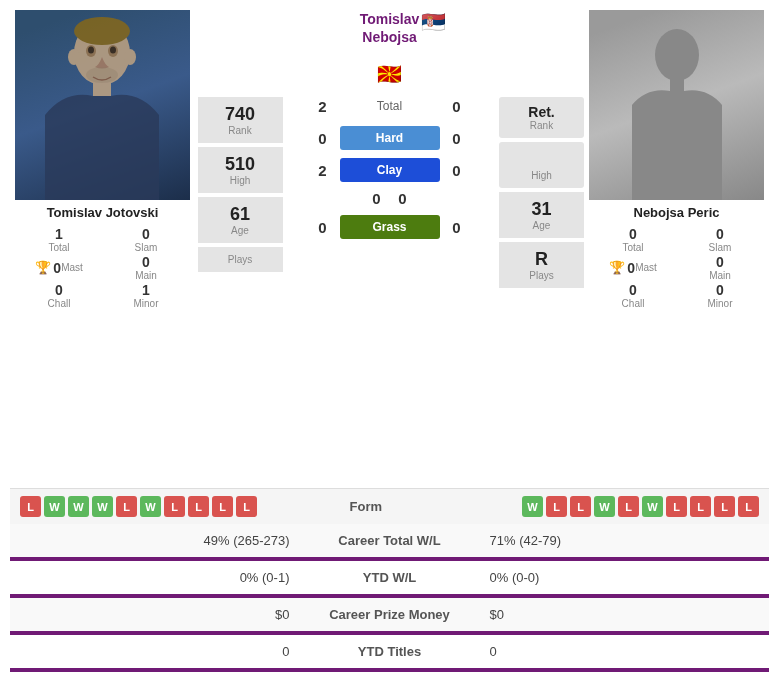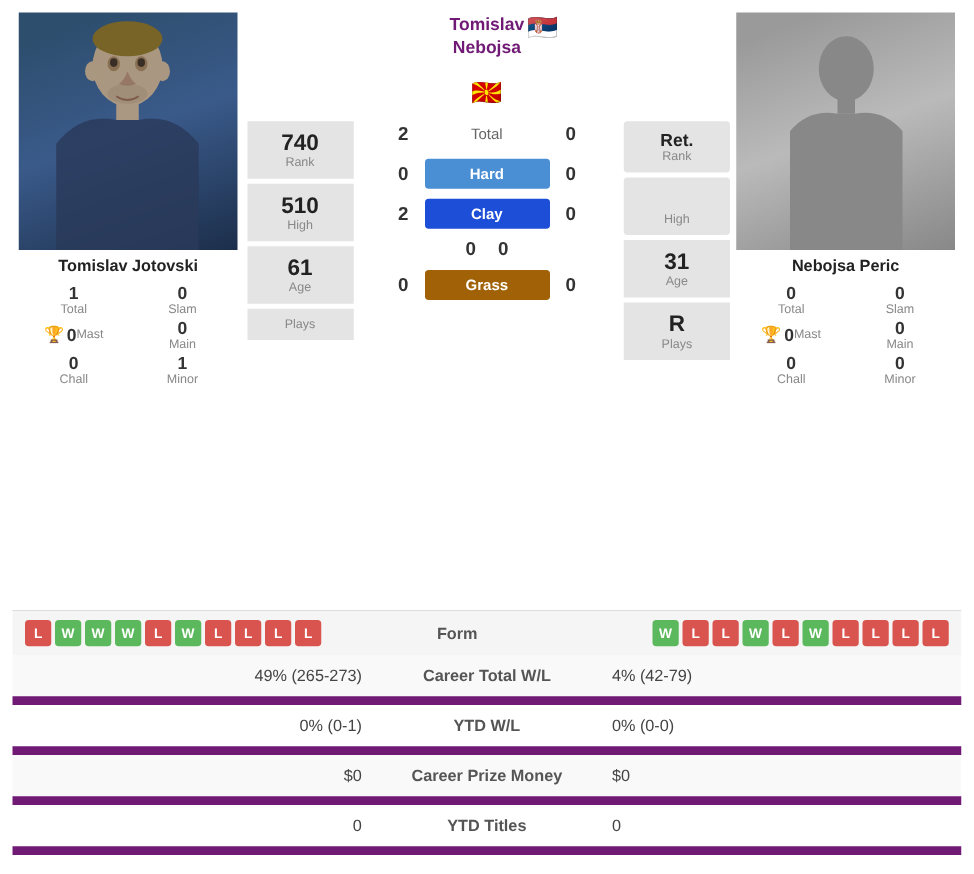--- a/index.html
+++ b/index.html
@@ -174,21 +174,21 @@
       font-weight: bold;
       color: #fff;
       font-size: 12px;
       text-align: center;
     }
 
     .sr-total { color: #666; font-size: 12px; font-weight: normal; background: transparent; }
     .sr-hard { background: #4a8ed4; }
     .sr-clay { background: #1d4ed8; }
     .sr-indoor { background: #5bbcd9; }
-    .sr-grass { background: #a16207; }
+    .sr-grass { background: #4d7c0f; }
 
     
     .ret-box {
       background: #e4e4e4;
       border-radius: 3px;
       padding: 7px 5px;
       text-align: center;
       margin: 2px 0;
       width: 85px;
     }
@@ -242,21 +242,21 @@
       font-size: 13px;
       color: #555;
       width: 80px;
       text-align: left;
     }
 
     .data-row {
       display: flex;
       align-items: center;
       padding: 9px 15px;
-      border-bottom: 7px solid #701a75;
+      border-bottom: 4px solid #701a75;
     }
 
     .data-row:nth-child(even) { background: #f9f9f9; }
 
     .dr-left { flex: 1; text-align: right; color: #444; font-size: 13px; }
     .dr-center { width: 200px; text-align: center; font-weight: bold; color: #555; font-size: 13px; }
     .dr-right { flex: 1; text-align: left; color: #444; font-size: 13px; }
 
     
     .human-svg { opacity: 0.8; }
@@ -490,21 +490,21 @@
           <div class="fb fb-l">L</div>
           <div class="fb fb-l">L</div>
           <div class="fb fb-l">L</div>
           <div class="fb fb-l">L</div>
         </div>
     </div>
 
     <div class="data-row">
       <div class="dr-left">49% (265-273)</div>
       <div class="dr-center">Career Total W/L</div>
-      <div class="dr-right">4% (42-79)</div>
+      <div class="dr-right">71% (42-79)</div>
     </div>
 
     <div class="data-row">
       <div class="dr-left">0% (0-1)</div>
       <div class="dr-center">YTD W/L</div>
       <div class="dr-right">0% (0-0)</div>
     </div>
 
     <div class="data-row">
       <div class="dr-left">$0</div>

